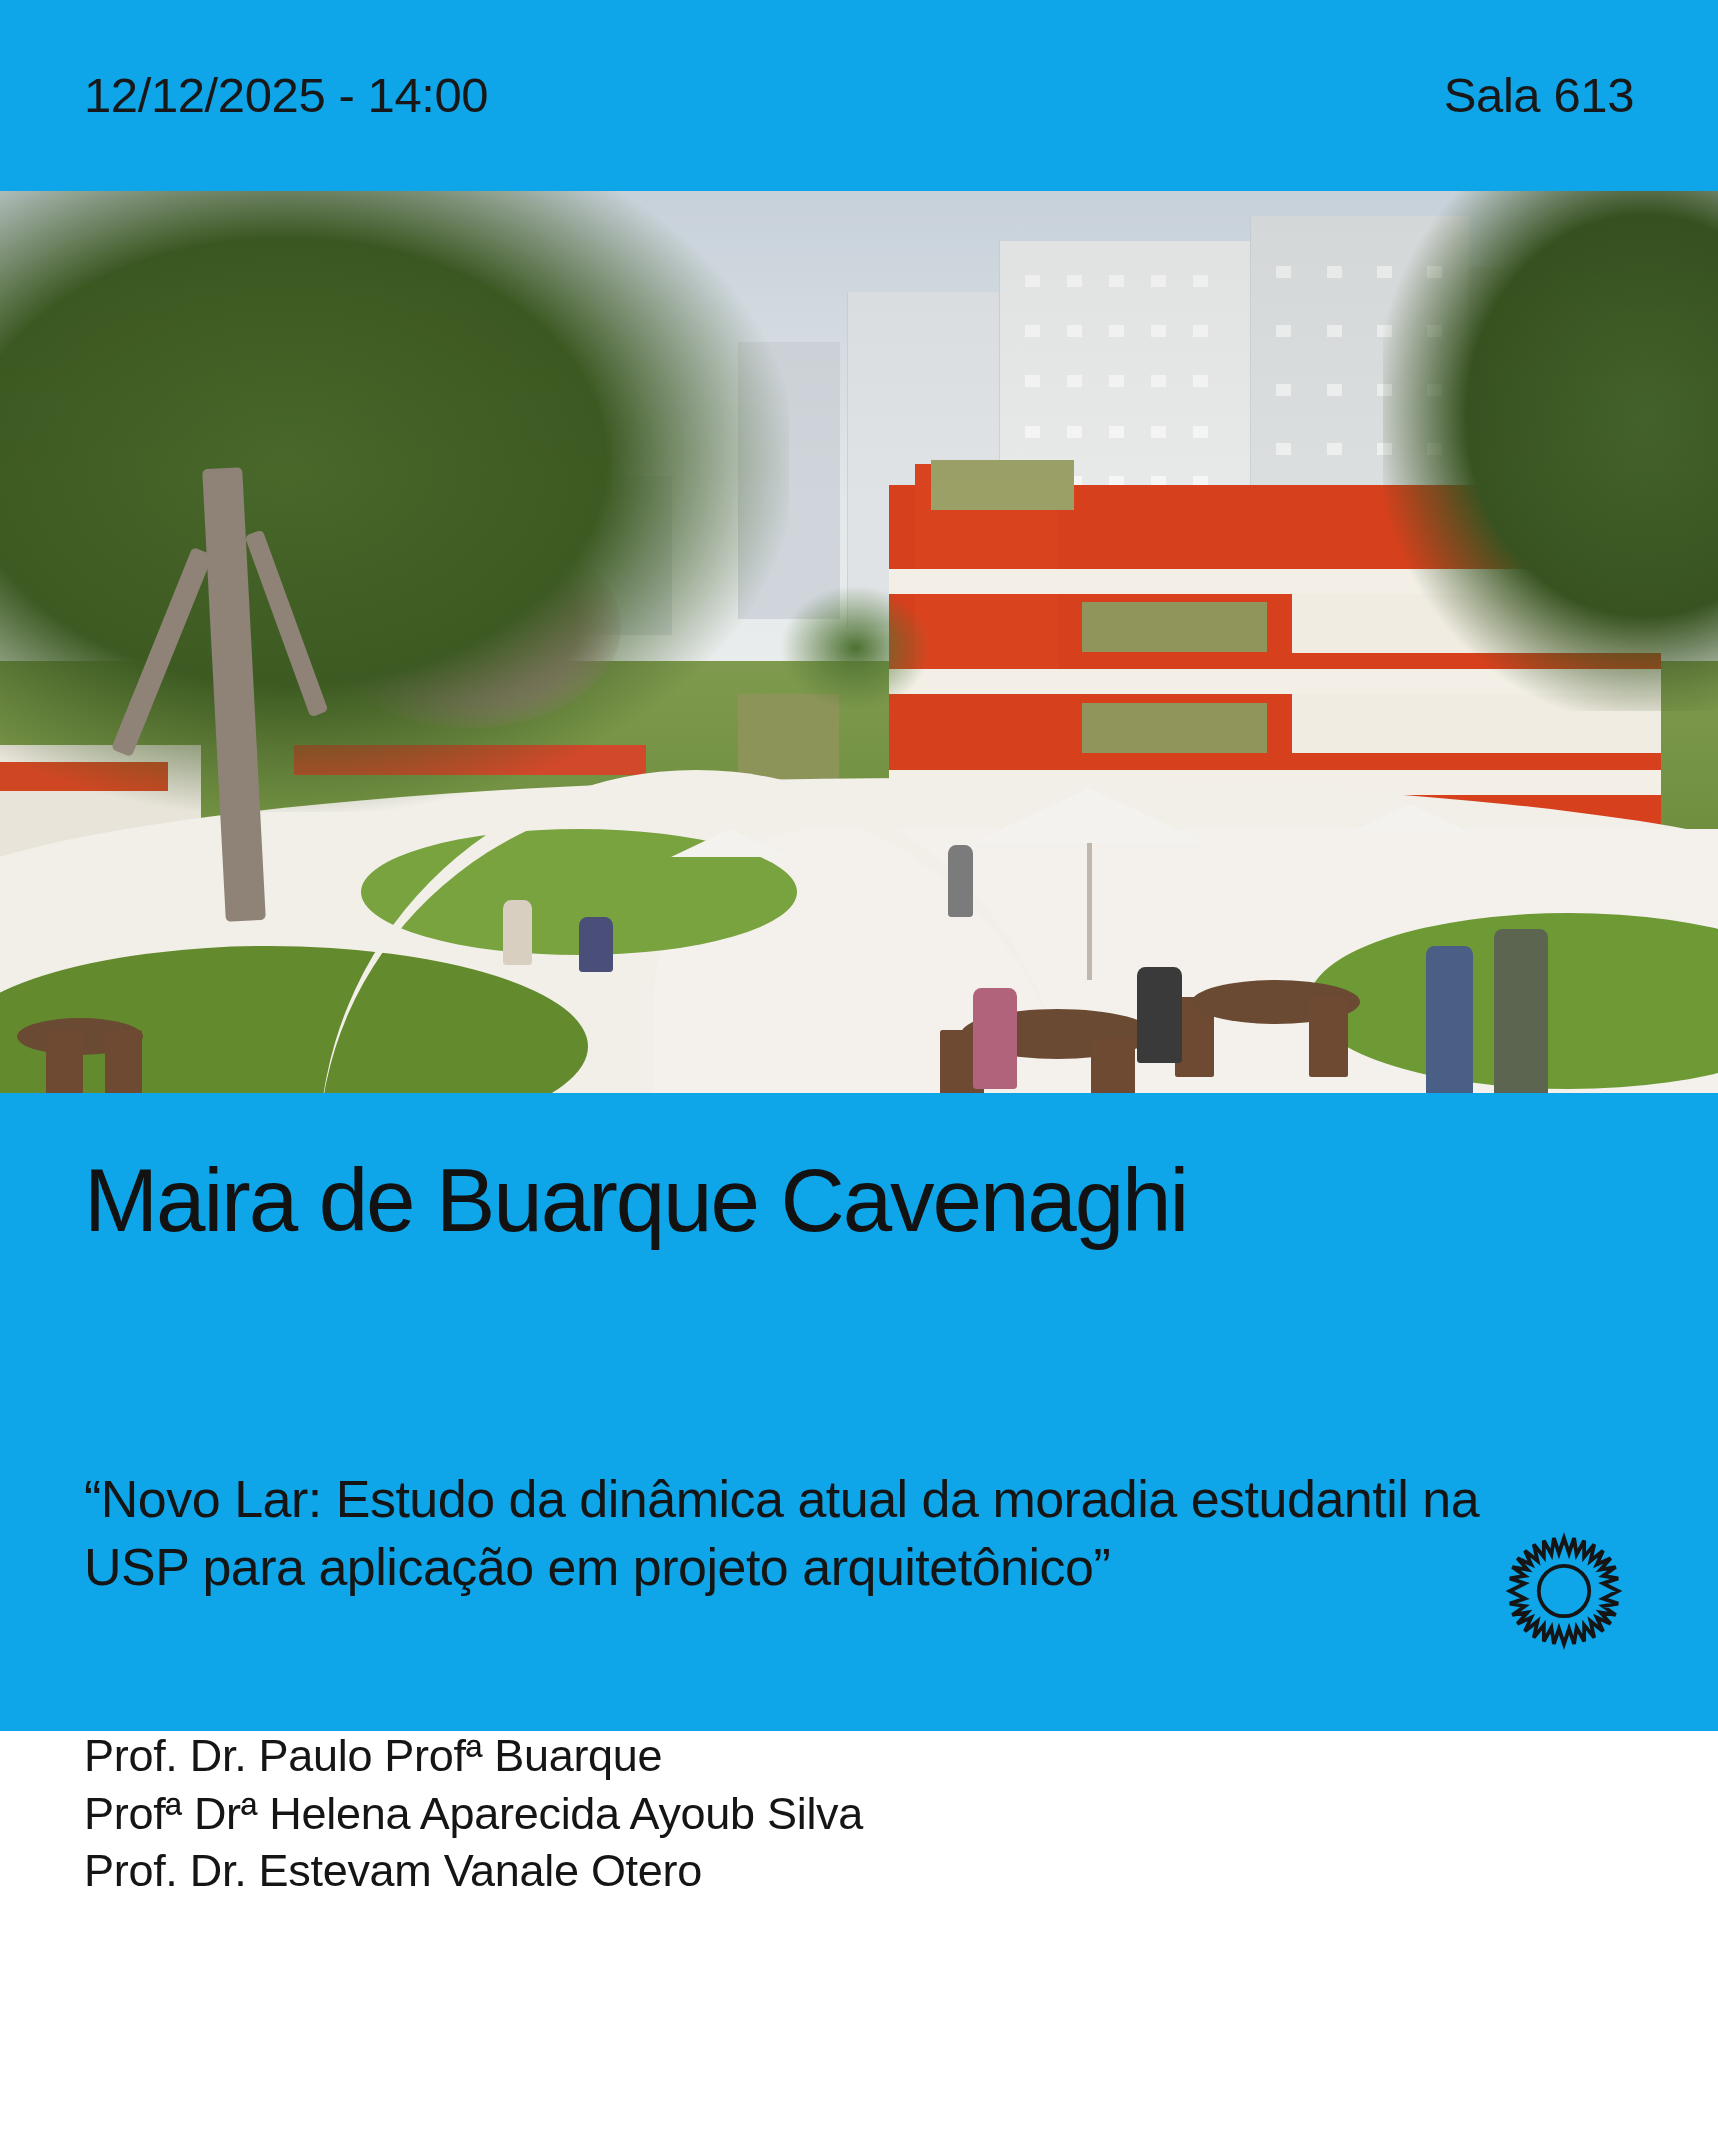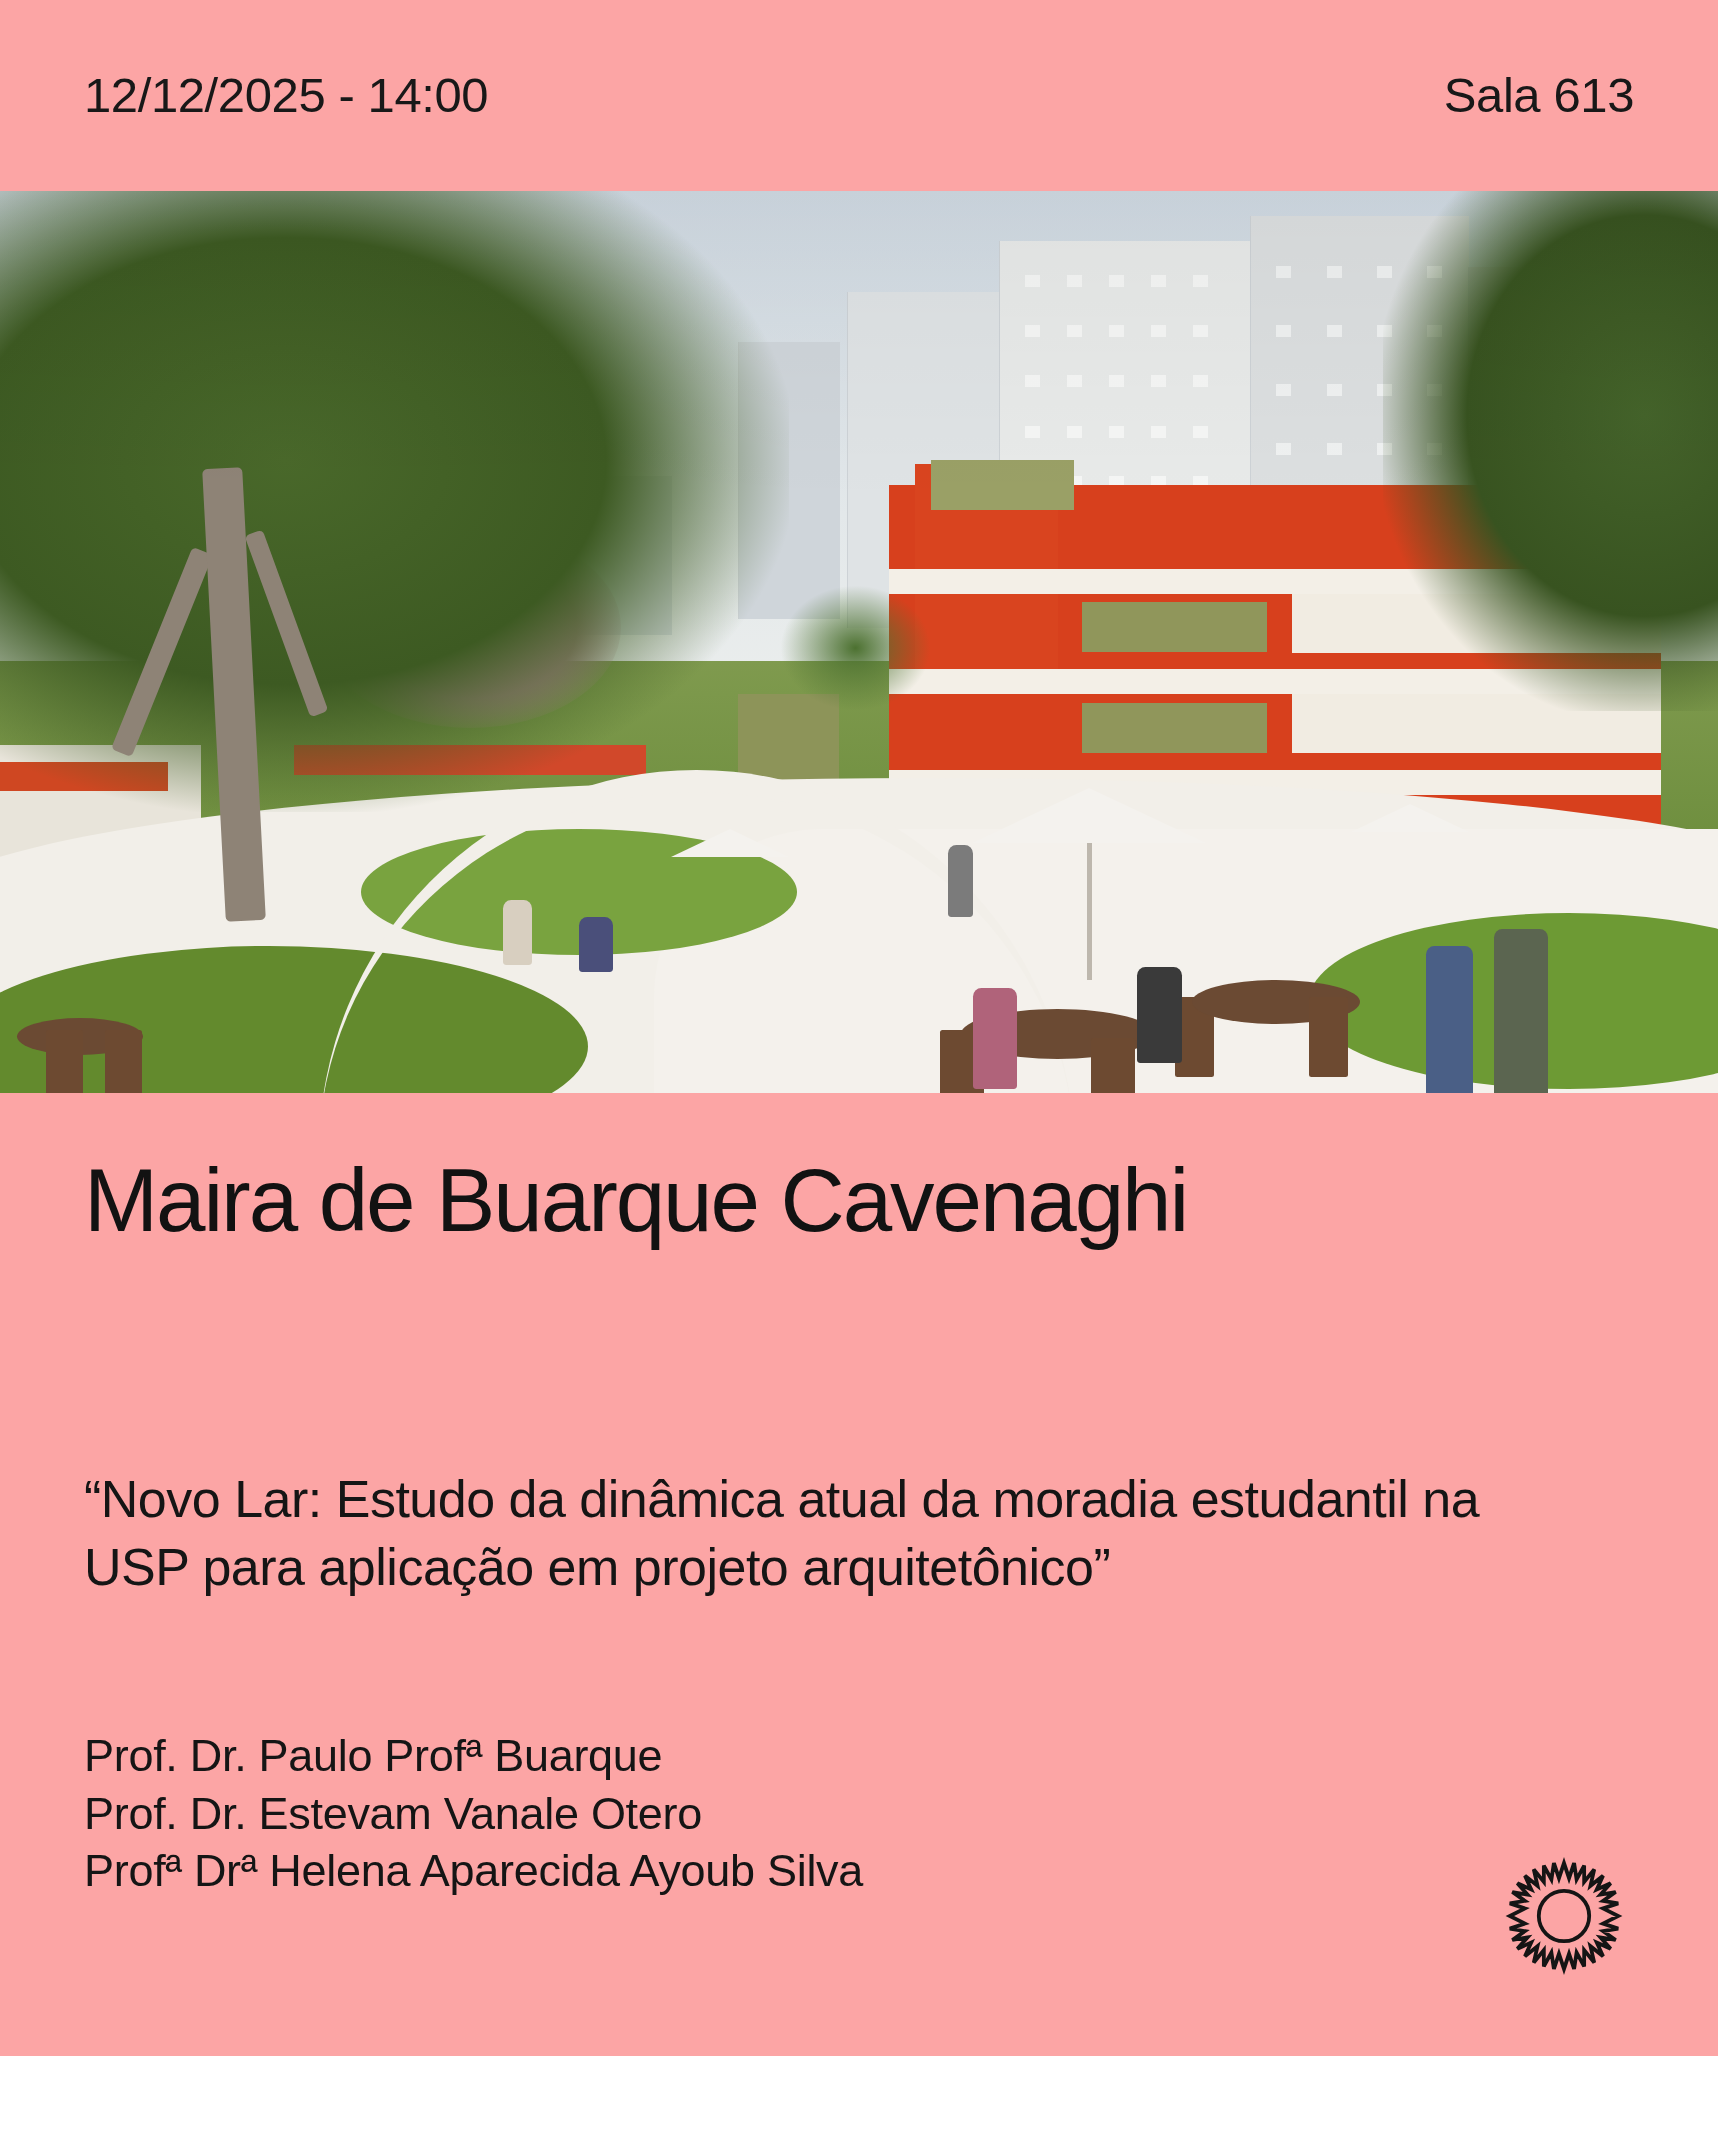--- a/index.html
+++ b/index.html
@@ -12,22 +12,22 @@
     height: 2148px;
     font-family: "Liberation Sans", sans-serif;
     color: #1a1a1a;
     overflow: hidden;
     position: relative;
   }
 
   .poster {
     position: relative;
     width: 1718px;
-    height: 2056px;
-    background: #fca5a5;
+    height: 1731px;
+    background: #0ea5e9;
     box-sizing: border-box;
   }
 
   
   .header {
     position: absolute;
     top: 0;
     left: 0;
     width: 1718px;
     height: 191px;
@@ -427,22 +427,22 @@
 
       <div class="hero-shade"></div>
     </div>
   </div>
 
   <div class="content">
     <div class="author-name">Maira de Buarque Cavenaghi</div>
     <div class="thesis-title">“Novo Lar: Estudo da dinâmica atual da moradia estudantil na USP para aplicação em projeto arquitetônico”</div>
     <div class="advisors">
       <div class="advisor-line">Prof. Dr. Paulo Profª Buarque</div>
+      <div class="advisor-line">Profª Drª Helena Aparecida Ayoub Silva</div>
       <div class="advisor-line">Prof. Dr. Estevam Vanale Otero</div>
-      <div class="advisor-line">Profª Drª Helena Aparecida Ayoub Silva</div>
     </div>
   </div>
 
   <div class="logo">
     <svg viewBox="0 0 100 100" width="126" height="126" aria-hidden="true">
       <g fill="none" stroke="#151515" stroke-width="3">
         <circle cx="50" cy="50" r="20"></circle>
         <path d="M50 8 L54 20 L58 8 L60 21 L66 10 L66 23 L74 13 L71 26 L81 18 L76 29 L87 24 L79 33 L91 31 L81 38 L93 40 L81 44 L93 50 L81 56 L93 60 L81 62 L91 69 L79 67 L87 76 L76 71 L81 82 L71 74 L74 87 L66 77 L66 90 L60 79 L58 92 L54 80 L50 92 L46 80 L42 92 L40 79 L34 90 L34 77 L26 87 L29 74 L19 82 L24 71 L13 76 L21 67 L9 69 L19 62 L7 60 L19 56 L7 50 L19 44 L7 40 L19 38 L9 31 L21 33 L13 24 L24 29 L19 18 L29 26 L26 13 L34 23 L34 10 L40 21 L42 8 L46 20 Z"></path>
       </g>
     </svg>

